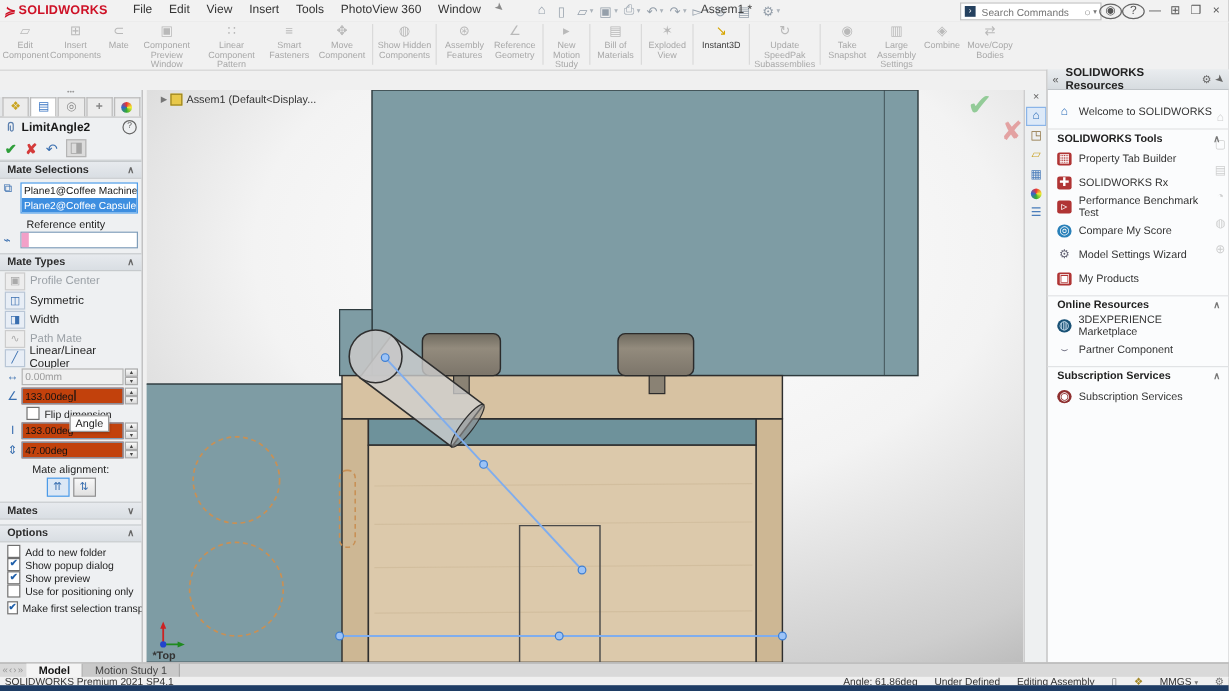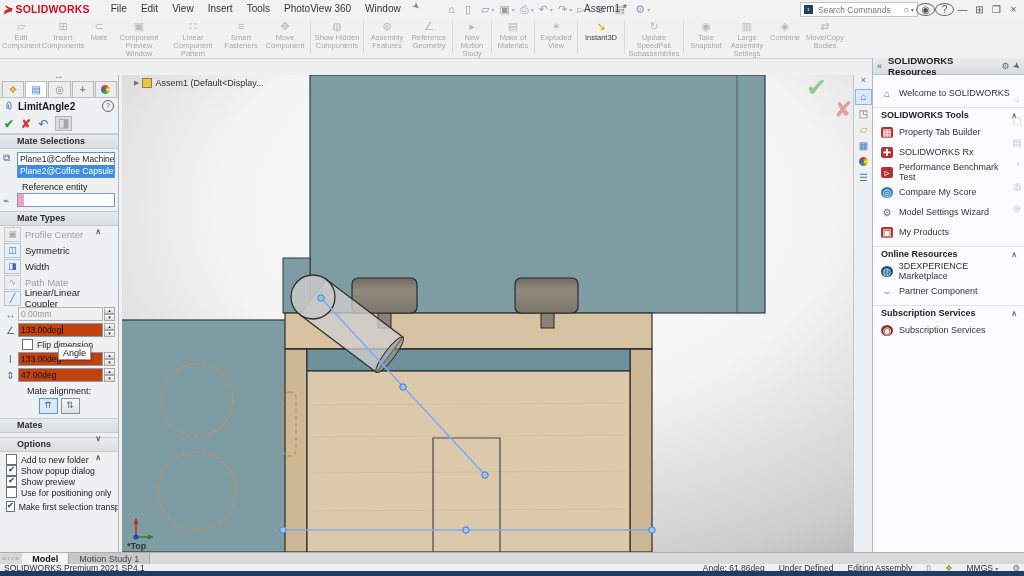--- a/index.html
+++ b/index.html
@@ -50,21 +50,21 @@
   .pmtitle .t{font-weight:bold;font-size:10px;color:#1a1a1a;margin-left:3px;flex:1;}
   .pmactions{display:flex;align-items:center;height:19px;padding:0 4px;border-bottom:1px solid #cdd0d3;}
   .pmactions span{margin-right:7px;font-size:12px;}
   .ok{color:#2e9e3a;font-weight:bold;}
   .cancel{color:#d43a3a;font-weight:bold;}
   .undo{color:#3a6fb0;}
   .graybtn{width:15px;height:13px;background:#dcdcdc;border:1px solid #b5b5b5;color:#a5a5a5;font-size:8px;text-align:center;line-height:13px;}
   .tabgrid{display:grid;grid-template-columns:1fr 1fr;gap:1px;padding:2px 2px;}
   .ttab{height:12px;line-height:12px;font-size:8.5px;color:#333;background:linear-gradient(#f6f6f6,#dedede);border:1px solid #9c9c9c;padding-left:3px;white-space:nowrap;overflow:hidden;}
   .ttab.active{background:#fff;}
-  .sechdr{height:13px;line-height:13px;background:linear-gradient(#e7eaee,#d9dee3);border-top:1px solid #c6cacd;border-bottom:1px solid #c6cacd;padding:0 17px;font-size:9px;font-weight:bold;color:#2b2b2b;display:flex;flex-direction:column;}
+  .sechdr{height:13px;line-height:13px;background:linear-gradient(#e7eaee,#d9dee3);border-top:1px solid #c6cacd;border-bottom:1px solid #c6cacd;padding:0 6px;font-size:9px;font-weight:bold;color:#2b2b2b;display:flex;}
   .sechdr .chev{margin-left:auto;color:#666;font-size:8px;}
   .msrow{display:flex;padding:3px 3px 2px 3px;}
   .msicon{width:14px;font-size:10px;color:#3a6fb0;}
   .listbox{flex:1;height:24px;background:#fff;border:1px solid #4c9be8;overflow:hidden;}
   .li{height:12px;line-height:12px;font-size:8.5px;padding:0 2px;white-space:nowrap;overflow:hidden;color:#1a1a1a;}
   .li.sel{background:#3d8ee0;color:#fff;}
   .reflabel{font-size:9px;color:#222;padding:2px 0 1px 22px;}
   .refrow{display:flex;align-items:center;padding:0 3px 4px 3px;}
   .refrow .fld{flex:1;height:12px;border:1px solid #7f9db9;background:#fff;display:flex;}
   .refrow .pink{width:6px;background:#f2a0c8;}
@@ -226,21 +226,21 @@
         <div>Reference Geometry</div>
       </div>
     <div class="rsep"></div>
     <div class="rbtn" style="width:34px">
         <div class="ricon">▸</div>
         <div>New Motion Study</div>
       </div>
     <div class="rsep"></div>
     <div class="rbtn" style="width:38px">
         <div class="ricon">▤</div>
-        <div>Make of Materials</div>
+        <div>Bill of Materials</div>
       </div>
     <div class="rsep"></div>
     <div class="rbtn" style="width:38px">
         <div class="ricon">✶</div>
         <div>Exploded View</div>
       </div>
     <div class="rsep"></div>
     <div class="rbtn enabled" style="width:42px">
         <div class="ricon">↘</div>
         <div>Instant3D</div>

